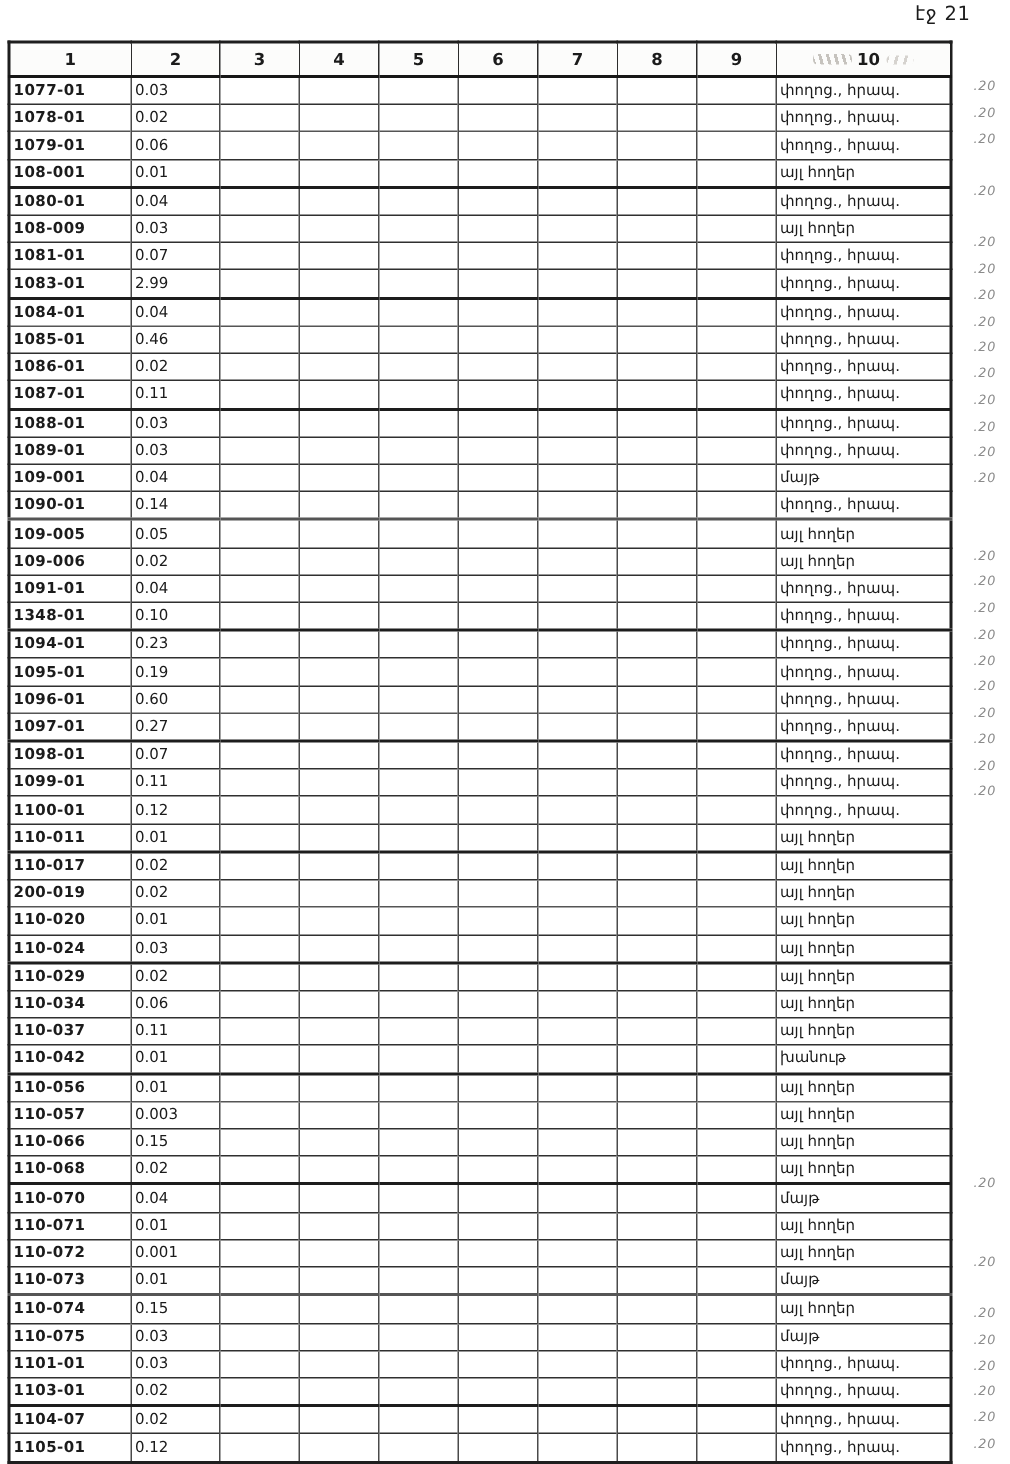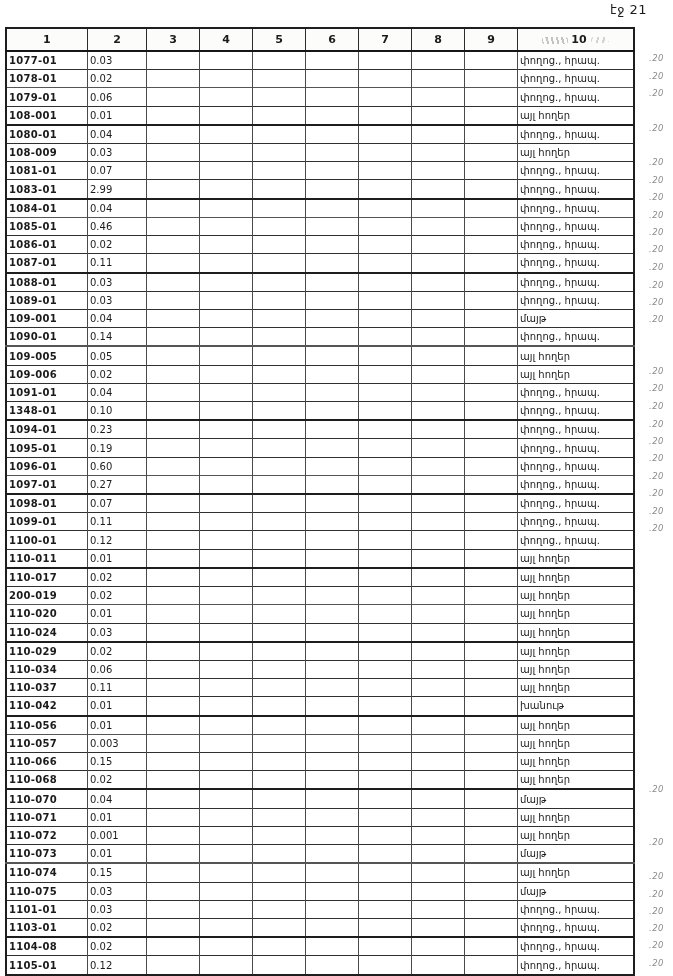--- a/index.html
+++ b/index.html
@@ -659,21 +659,21 @@
           <td class="c3"></td>
           <td class="c4"></td>
           <td class="c5"></td>
           <td class="c6"></td>
           <td class="c7"></td>
           <td class="c8"></td>
           <td class="c9"></td>
           <td class="c10">փողոց., հրապ.</td>
         </tr>
         <tr>
-          <td class="c1">1104-08</td>
+          <td class="c1">1104-07</td>
           <td class="c2">0.02</td>
           <td class="c3"></td>
           <td class="c4"></td>
           <td class="c5"></td>
           <td class="c6"></td>
           <td class="c7"></td>
           <td class="c8"></td>
           <td class="c9"></td>
           <td class="c10">փողոց., հրապ.</td>
         </tr>

